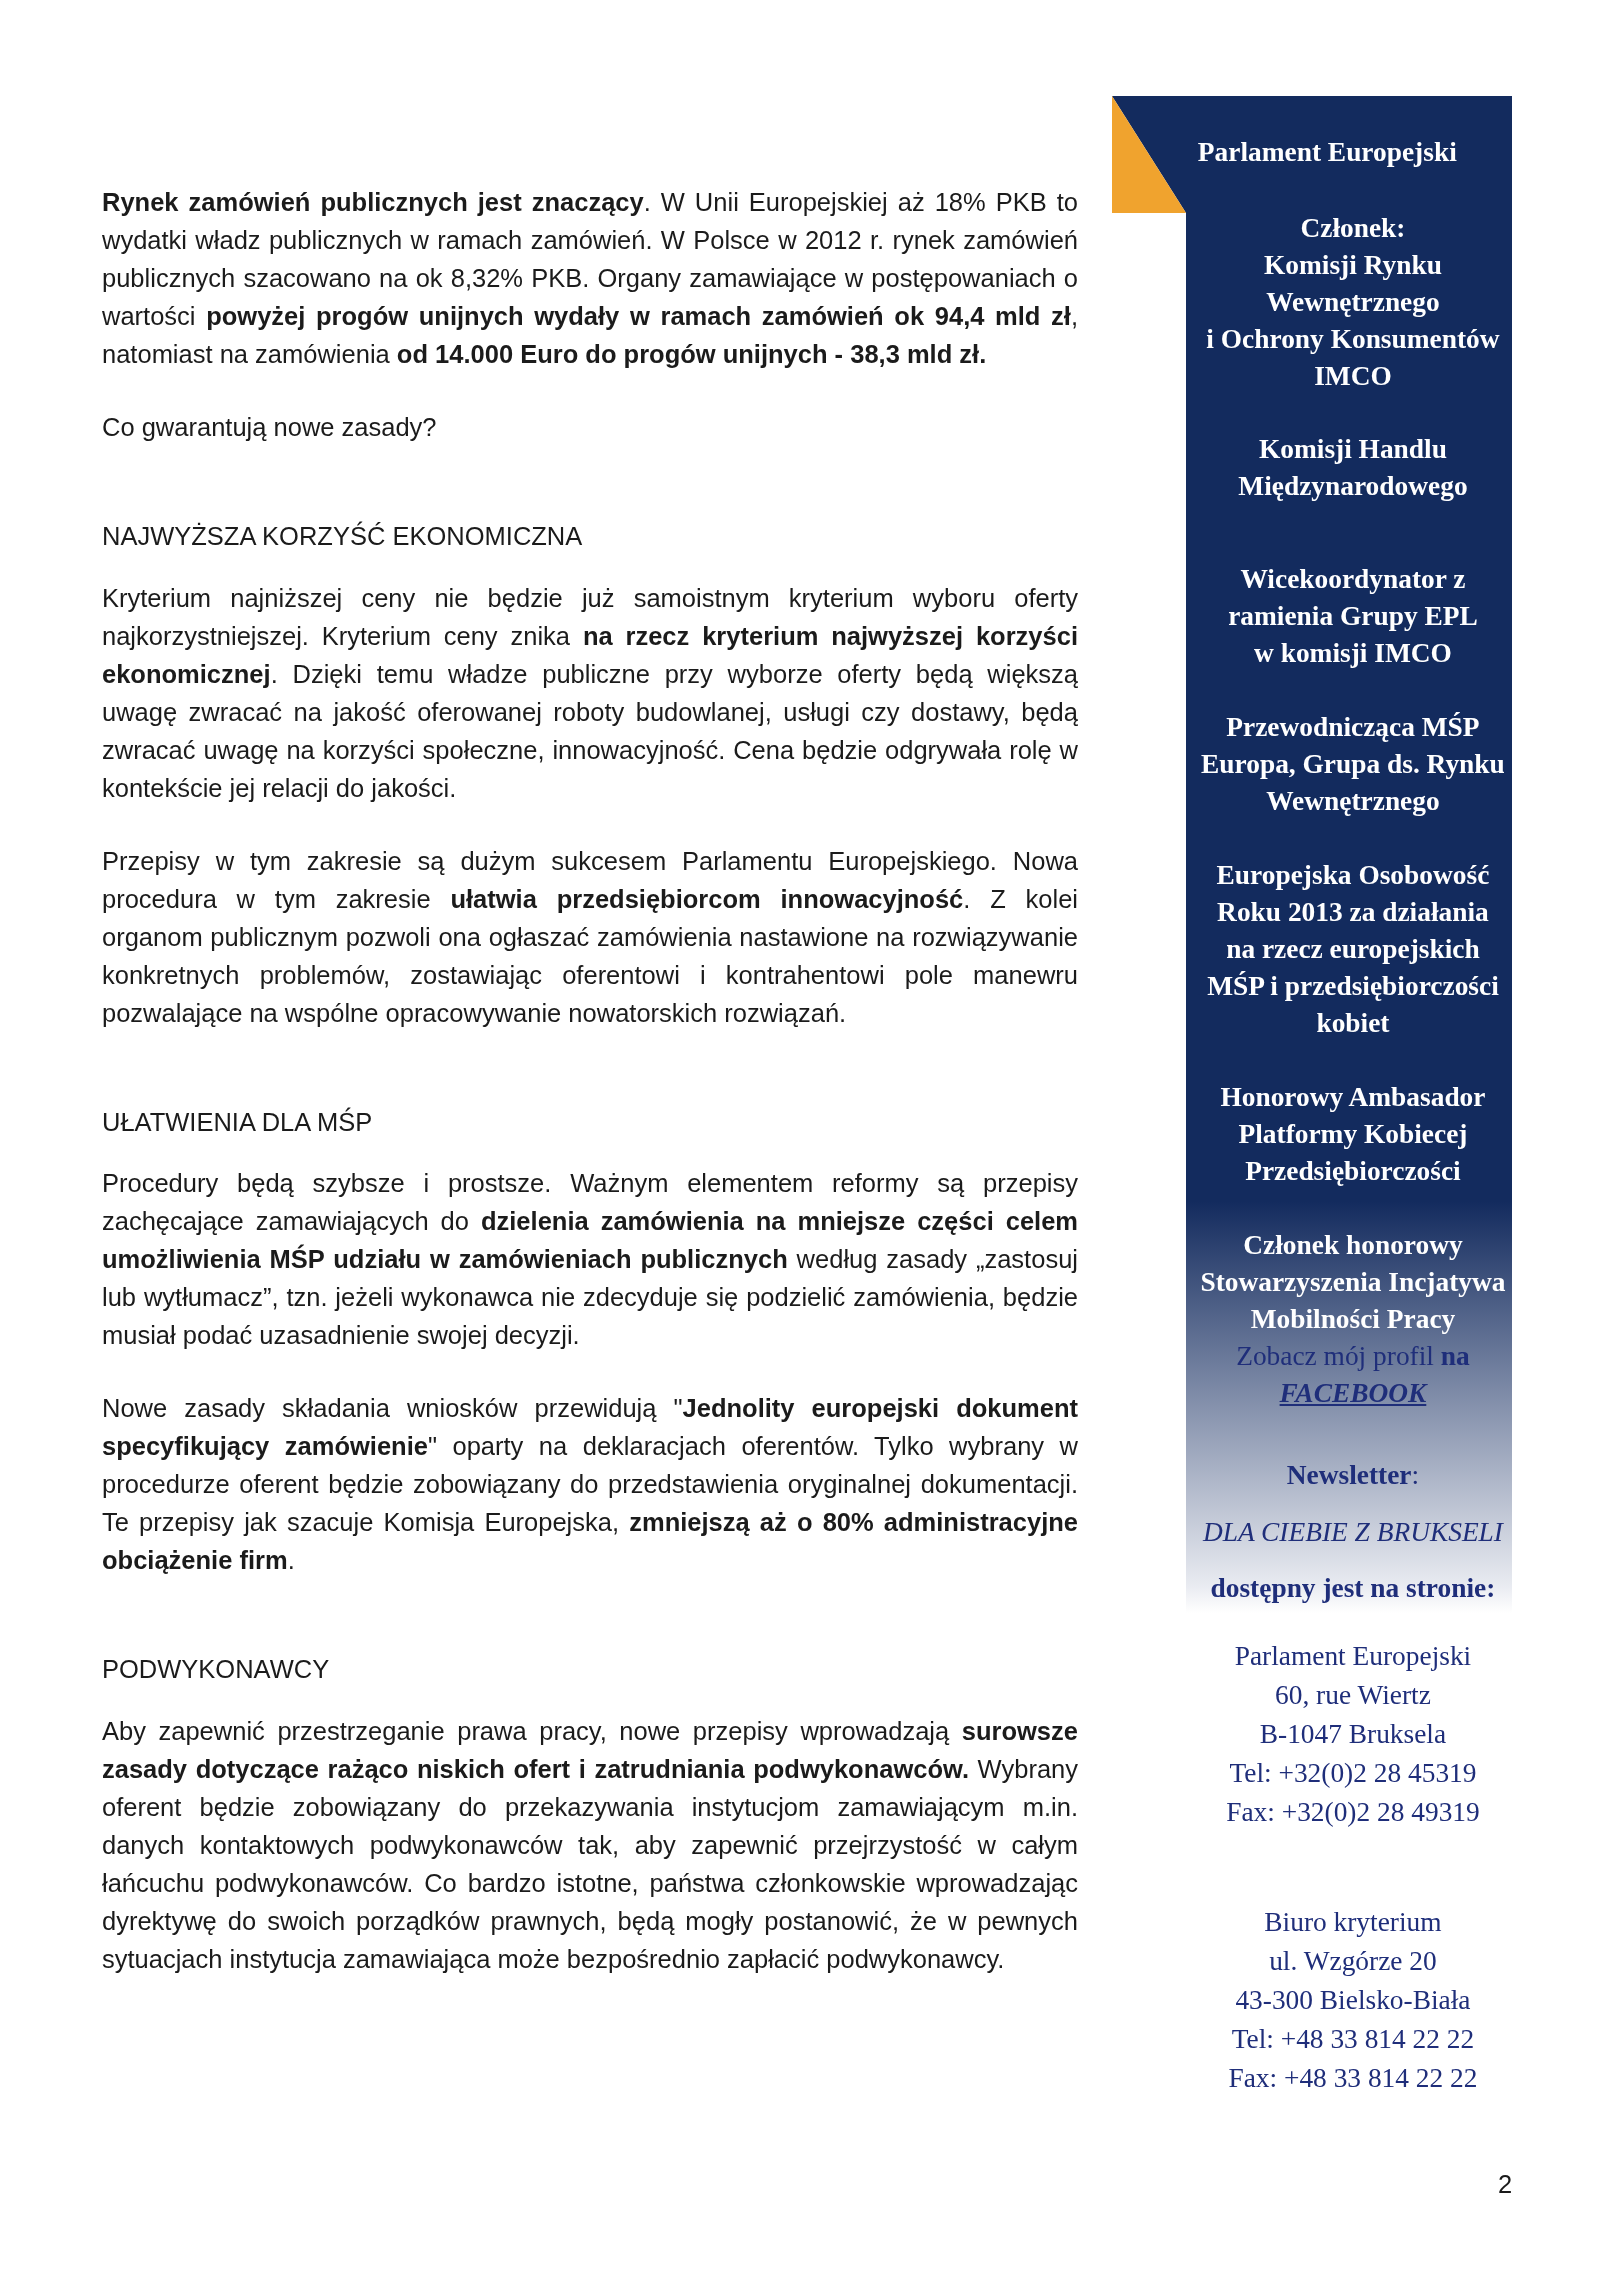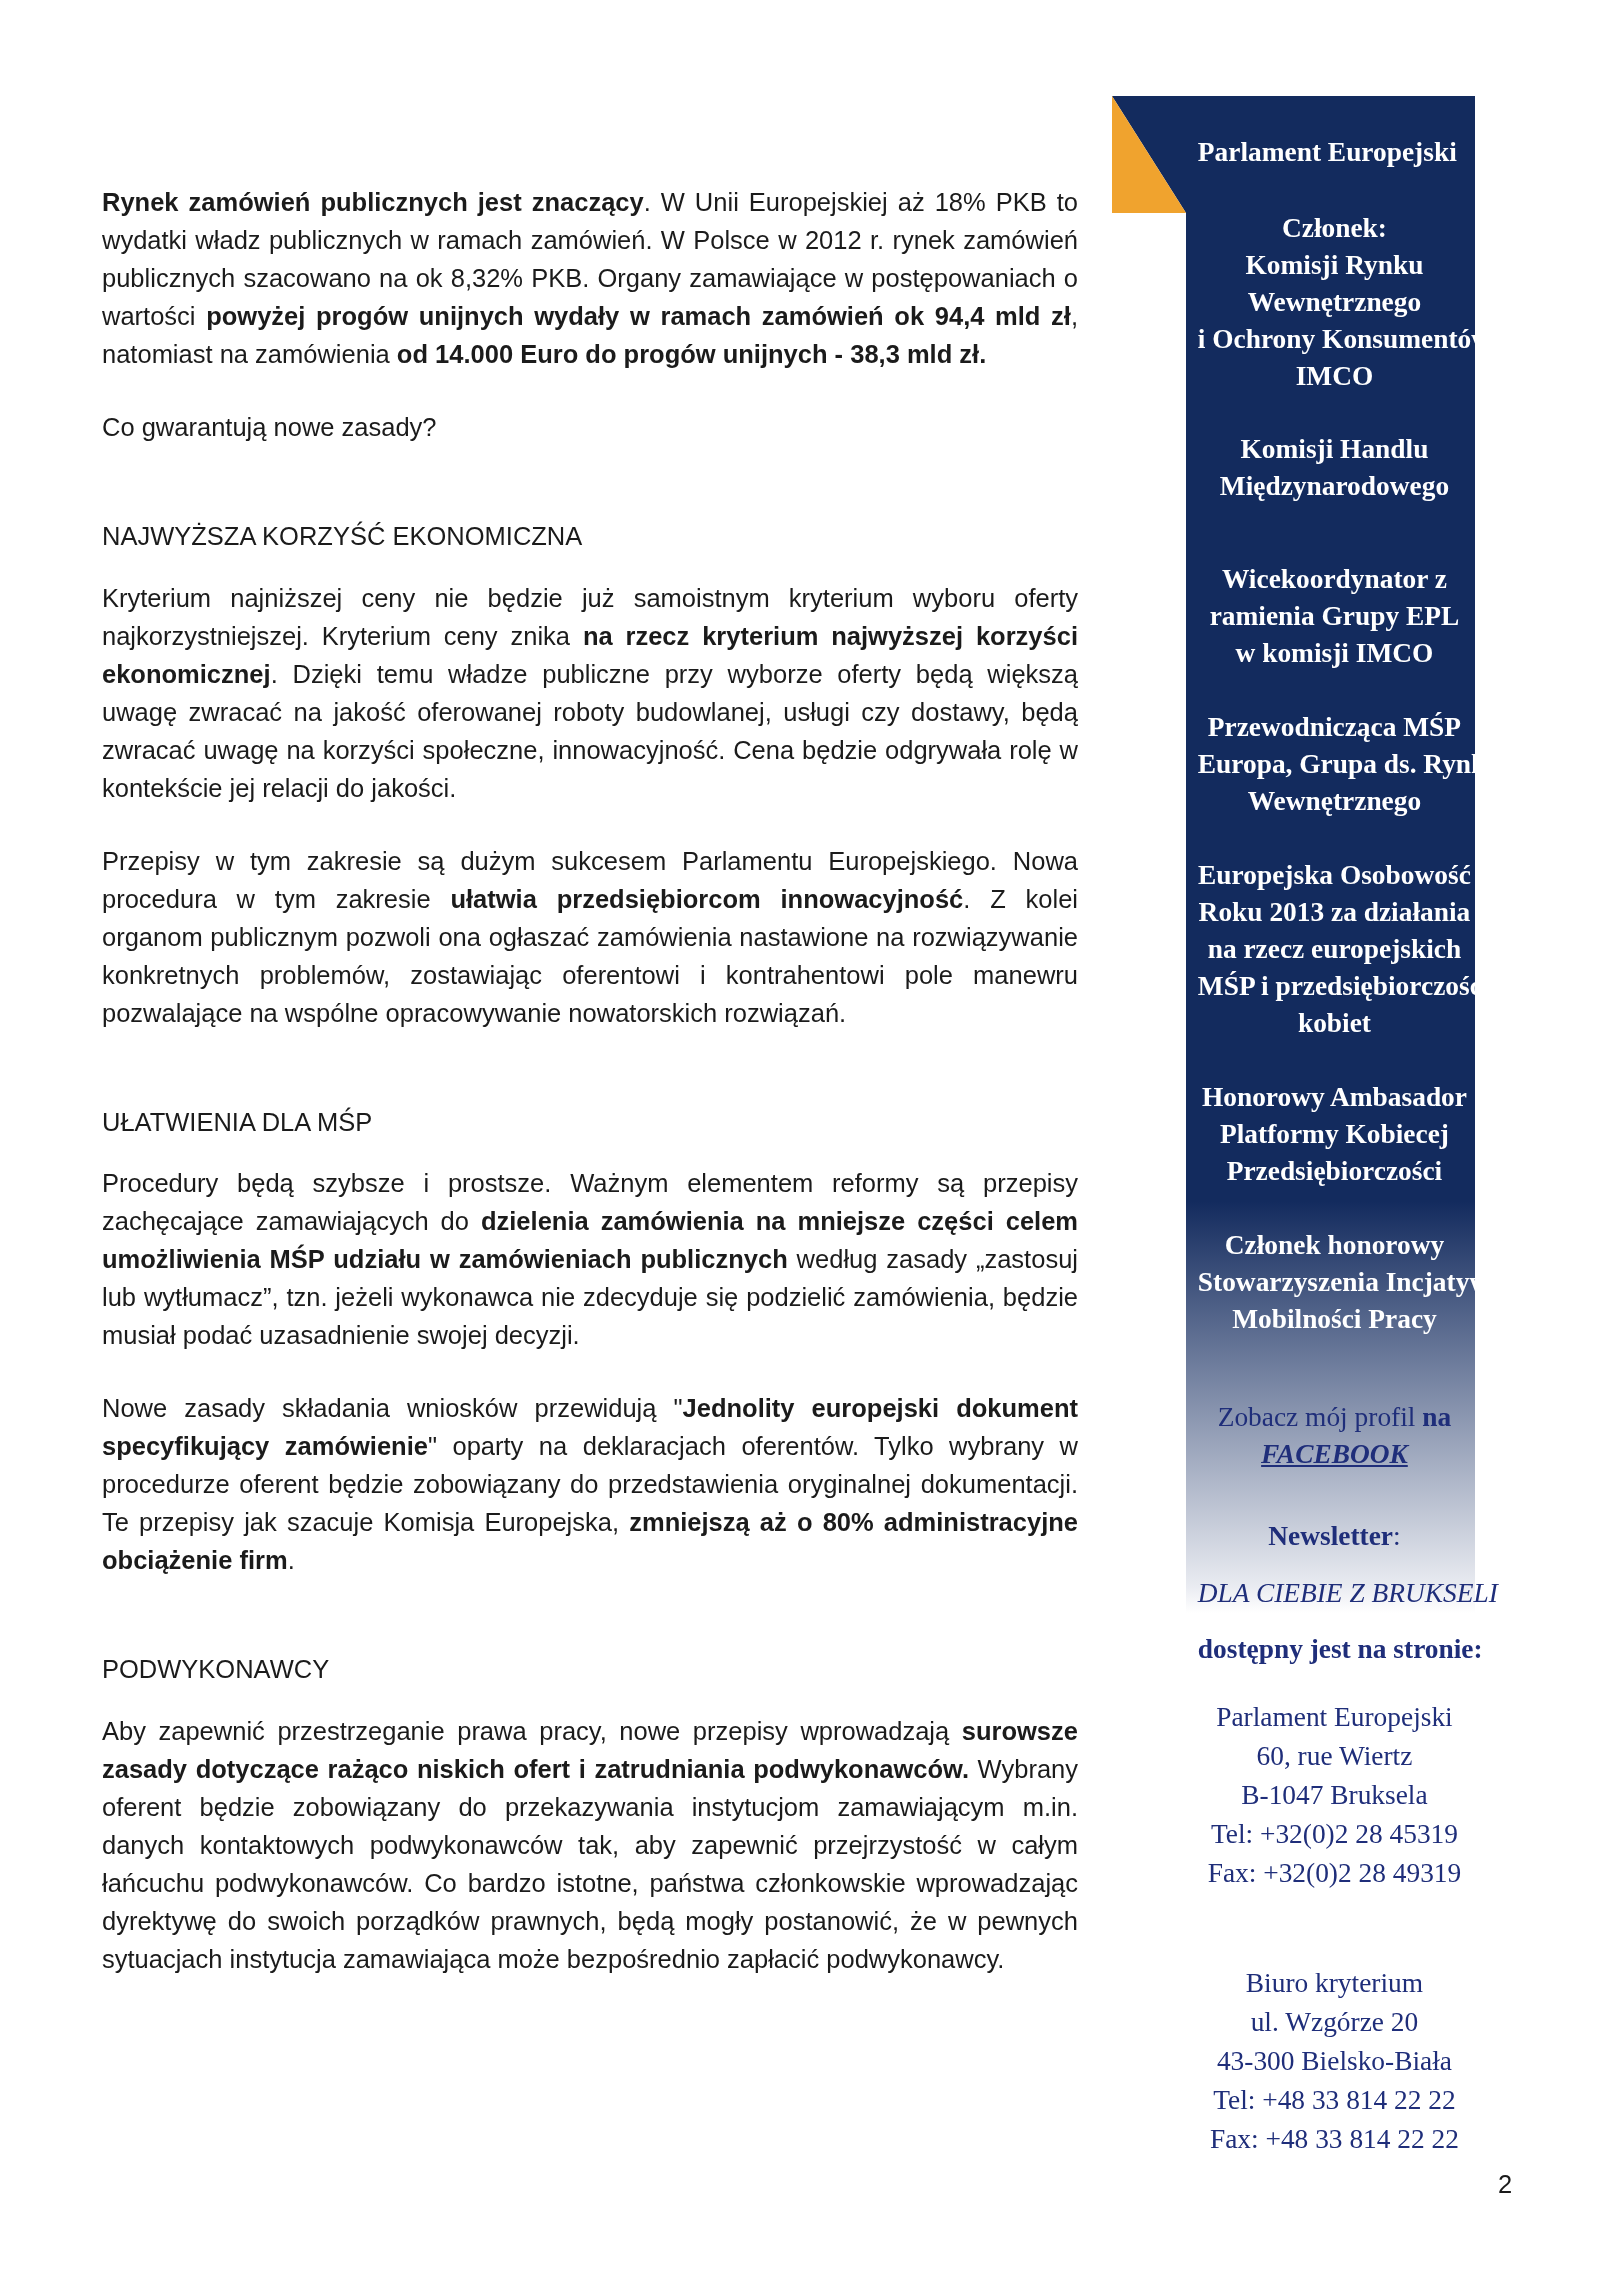--- a/index.html
+++ b/index.html
@@ -23,38 +23,38 @@
   .b{font-weight:bold;}
   .i{font-style:italic;}
   .u{text-decoration:underline;}
   
   .corner{position:absolute;left:1112px;top:96px;width:74px;height:117px;}
   .corner .tri-navy{position:absolute;inset:0;background:#132b5e;
     clip-path:polygon(0 0,100% 0,100% 100%);}
   .corner .tri-orange{position:absolute;inset:0;background:#f0a32e;
     clip-path:polygon(0 0,100% 100%,0 100%);}
   .sidebar{
-    position:absolute;left:1186px;top:96px;width:289px;height:2078px;
+    position:absolute;left:1186px;top:96px;width:326px;height:2078px;
     box-sizing:border-box;padding:38px 3.9px 0 11.8px;
     background:linear-gradient(180deg,#132b5e 0px,#132b5e 1105px,#e9ebf1 1490px,#ffffff 1517px,#ffffff 100%);
     font-family:"Liberation Serif","DejaVu Serif",serif;
     font-size:27.4px;
   }
   .sb-title{color:#ffffff;font-weight:bold;line-height:37px;white-space:nowrap;}
   .sb-line{line-height:37px;white-space:nowrap;text-align:center;}
   .sb-w{color:#ffffff;font-weight:bold;}
   .sb-n{color:#1f2e7a;}
   .g-roles{margin-top:39px}
   .g-handel{margin-top:36px}
   .g-wicekoordynator{margin-top:56px}
   .g-przewodniczaca{margin-top:37px}
   .g-osobowosc{margin-top:37px}
   .g-ambasador{margin-top:37px}
   .g-honorowy{margin-top:37px}
-  .g-facebook{margin-top:61px}
+  .g-facebook{}
   .g-newsletter{margin-top:45px}
   .g-brukseli{margin-top:19.6px}
   .g-dostepny{margin-top:19.6px}
   .g-adres-bruksela{margin-top:30px}
   .g-adres-biuro{margin-top:71px}
   .g-adres-bruksela .sb-line,.g-adres-biuro .sb-line{line-height:39px;}
   
   .page-num{
     position:absolute;left:1498px;top:2165px;
     font-family:"Liberation Sans","DejaVu Sans",sans-serif;

